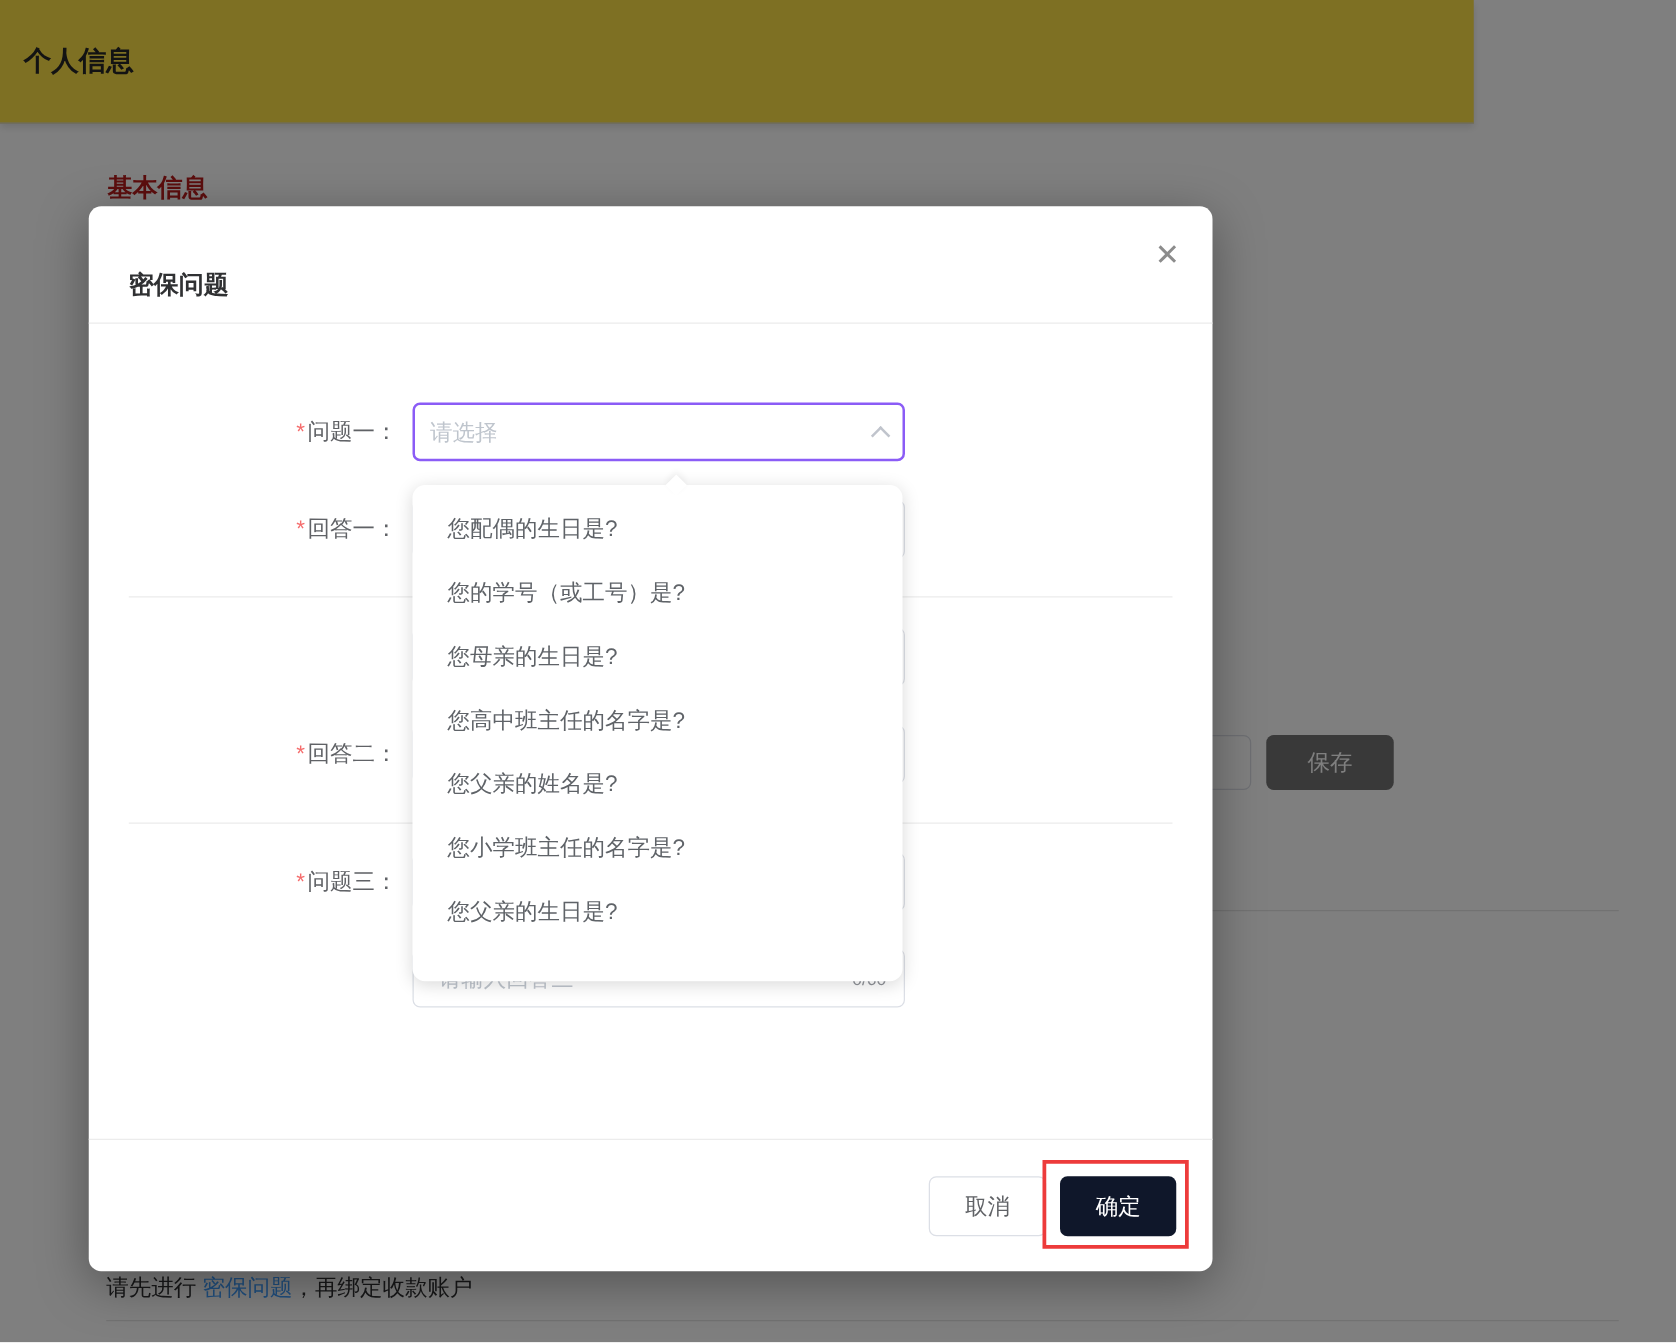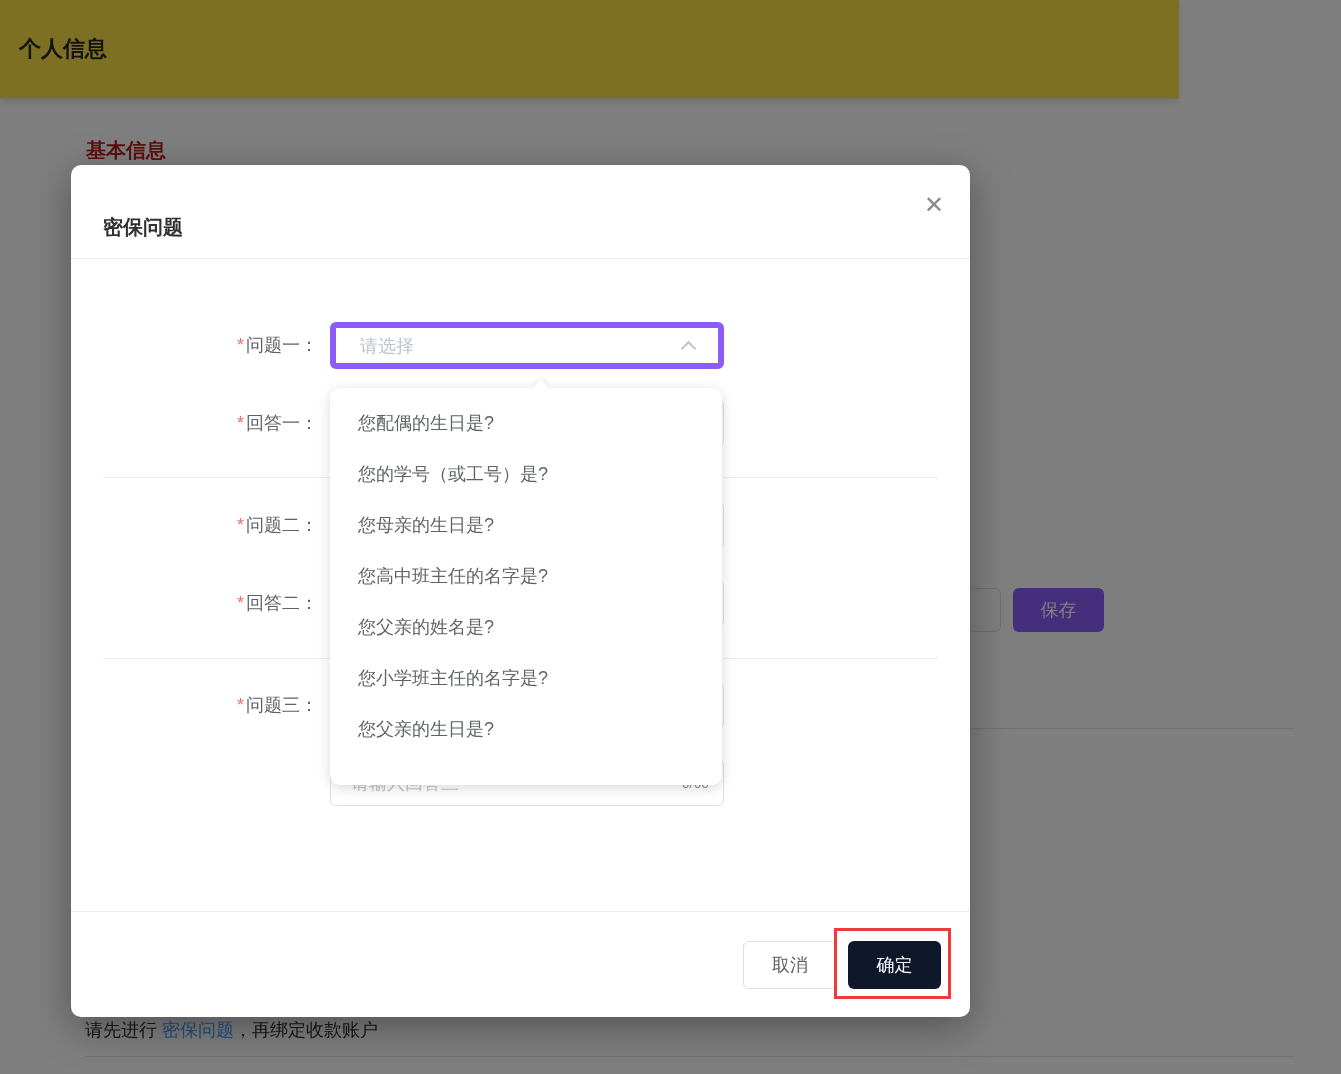--- a/index.html
+++ b/index.html
@@ -9,21 +9,21 @@
 
   
   .topbar { position:absolute; left:0; top:0; width:1179px; height:99px; background:#fde047;
             border-bottom:1px solid #d8d8d8; box-shadow:0 3px 6px rgba(0,0,0,.12);
             display:flex; align-items:center; padding-left:19px; }
   .topbar-title { font-size:22px; font-weight:700; color:#262626; }
   .section-title { position:absolute; left:86px; top:137px; font-size:20px; font-weight:700; color:#b91c1c; }
   .bg-btn { position:absolute; top:588px; height:44px; display:flex; align-items:center; justify-content:center;
             font-size:18px; border-radius:6px; }
   .bg-cancel { left:895px; width:106px; background:#fff; border:1px solid #dcdfe6; color:#606266; }
-  .bg-save { left:1013px; width:91px; background:#8b5cf6; color:#fff;font-family:Liberation Serif, serif; }
+  .bg-save { left:1013px; width:102px; background:#737373; color:#fff;font-family:Liberation Serif, serif; }
   .bg-divider { position:absolute; left:85px; width:1210px; border-top:1px solid #e4e4e4; }
   .bg-div-1 { top:728px; } .bg-div-2 { top:1056px; }
   .note { position:absolute; left:85px; top:1018px; font-size:18px; color:#303133; }
   .note .link { color:#409eff; cursor:pointer; }
 
   
   .overlay { position:absolute; inset:0; background:rgba(0,0,0,.5); z-index:10; }
 
   
   .modal { position:absolute; left:71px; top:165px; width:899px; height:852px; background:#fff;
@@ -31,21 +31,21 @@
   .modal-title { position:absolute; left:32px; top:49px; font-size:20px; font-weight:700; color:#303133; }
   .modal-close { position:absolute; right:26px; top:28px; font-size:24px; color:#8c8c8c; line-height:1;
                  cursor:pointer; }
   .hdr-divider { position:absolute; top:93px; left:0; width:100%; border-top:1px solid #ececec; }
 
   .row-label { position:absolute; left:0; width:247px; height:47px; line-height:47px; text-align:right;
                font-size:18px; color:#606266;padding-left:21px; }
   .req { color:#f56c6c; margin-right:2px; }
   .ctl { position:absolute; left:259px; width:394px; height:47px; border-radius:6px; background:#fff; }
   .ctl.plain { border:1px solid #dcdfe6; }
-  .select-focused { border:6px solid #8b5cf6; display:flex; align-items:center; padding:0 24px; }
+  .select-focused { border:2px solid #8b5cf6; display:flex; align-items:center; padding:0 12px; }
   .placeholder { color:#bfc5cd; font-size:18px; flex:1; }
   .chevron-up { width:11px; height:11px; border-top:2px solid #c0c4cc; border-left:2px solid #c0c4cc;
                 transform:rotate(45deg); margin-top:6px; }
   .answer3 { border:1px solid #dcdfe6; display:flex; align-items:center; padding:0 14px 0 20px; }
   .counter { color:#909399; font-size:14px; margin-left:auto; }
   .grp-divider { position:absolute; left:32px; width:835px; border-top:1px solid #ececec; }
 
   
   .dd-arrow { position:absolute; left:464px; top:217px; width:12px; height:12px; background:#fff;
               transform:rotate(45deg); box-shadow:-2px -2px 5px rgba(0,0,0,.06); z-index:31; }
@@ -98,23 +98,20 @@
       <span class="chevron-up"></span>
     </div>
 
     <div class="row-label" style="top:235px">
       <span class="req">*</span><span>回答一：</span>
     </div>
     <div class="ctl plain" style="top:235px"></div>
 
     <div class="grp-divider" style="top:312px"></div>
 
-    <div class="row-label" style="top:337px">
-      <span class="req">*</span><span>问题二：</span>
-    </div>
     <div class="ctl plain" style="top:337px"></div>
 
     <div class="row-label" style="top:415px">
       <span class="req">*</span><span>回答二：</span>
     </div>
     <div class="ctl plain" style="top:415px"></div>
 
     <div class="grp-divider" style="top:493px"></div>
 
     <div class="row-label" style="top:517px">

